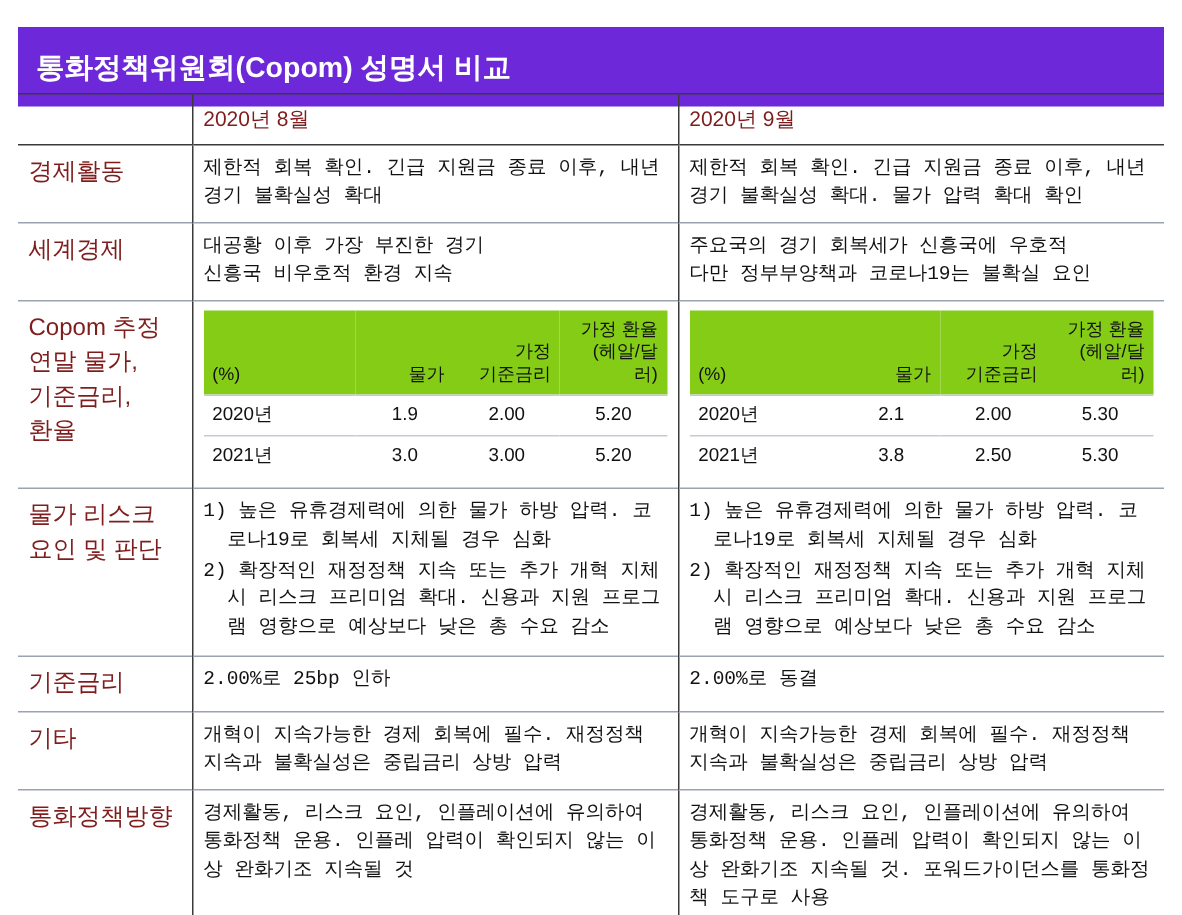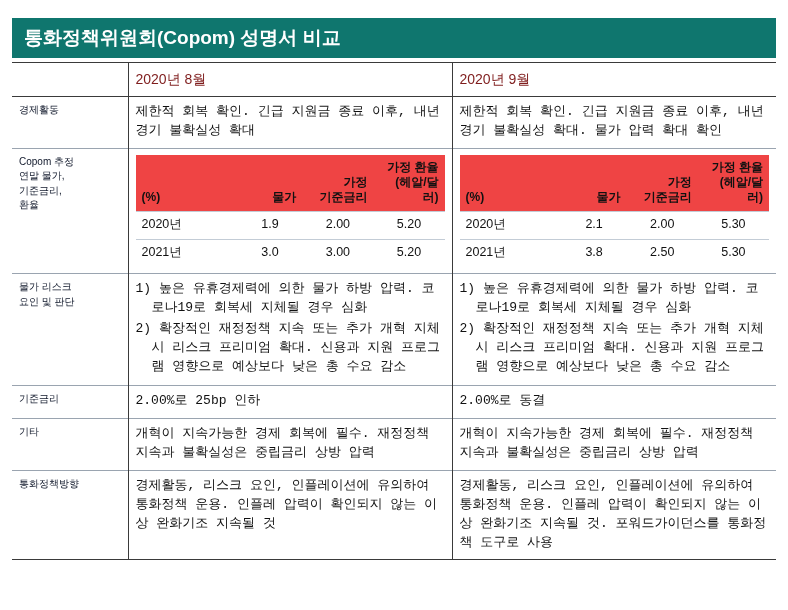--- a/index.html
+++ b/index.html
@@ -19,22 +19,22 @@
     width: 788px;
     height: 610px;
     box-sizing: border-box;
   }
   
   .title-bar {
     position: absolute;
     left: 12px;
     top: 18px;
     width: 764px;
-    height: 40px;
-    background: #0f766e;
+    height: 53px;
+    background: #6d28d9;
     display: flex;
     align-items: center;
     box-sizing: border-box;
   }
   .title-bar .title-text {
     color: #ffffff;
     font-size: 19px;
     font-weight: bold;
     padding-left: 12px;
     letter-spacing: 0px;
@@ -61,22 +61,22 @@
   }
   
   .rowline { border-top: 1px solid #9aa4b0; }
   .top-line { border-top: 1px solid #3a3a3a; }
   .bottom-line { border-bottom: 1px solid #3a3a3a; }
   .vsep-l { border-left: 1px solid #3a3a3a; }
   .vsep-mid { border-left: 1px solid #3a3a3a; }
 
   .lbl {
     width: 116px;
-    font-size: 10px;
-    color: #0f172a;
+    font-size: 16px;
+    color: #7f1d1d;
     padding-left: 4px;
     padding-right: 2px;
   }
   .col-2020 { width: 324px; }
   .col-2021 { width: 324px; }
 
   .hdr-year {
     font-size: 14px;
     color: #7f1d1d;
     padding-top: 7px;
@@ -90,22 +90,22 @@
     font-size: 12.5px;
     table-layout: fixed;
   }
   table.inner th, table.inner td {
     padding: 5px 6px 6px 6px;
     box-sizing: border-box;
     line-height: 1.25;
     font-weight: normal;
   }
   table.inner thead th {
-    background: #ef4444;
-    font-weight: bold;
+    background: #84cc16;
+    font-weight: normal;
     text-align: right;
     vertical-align: bottom;
     font-size: 12px;
     color: #111;
     height: 46px;
     margin-top: 48px;
   }
   table.inner thead th.first {
     text-align: left;
   }
@@ -159,20 +159,31 @@
         <td class="vsep-l">
           <span class="plain-line cell-text">제한적 회복 확인. 긴급 지원금 종료 이후, 내년</span>
           <span class="plain-line cell-text">경기 불확실성 확대</span>
         </td>
         <td class="vsep-mid">
           <span class="plain-line cell-text">제한적 회복 확인. 긴급 지원금 종료 이후, 내년</span>
           <span class="plain-line cell-text">경기 불확실성 확대. 물가 압력 확대 확인</span>
         </td>
       </tr>
 
+      <tr>
+        <td class="lbl rowline">세계경제</td>
+        <td class="rowline vsep-l">
+          <span class="plain-line cell-text">대공황 이후 가장 부진한 경기</span>
+          <span class="plain-line cell-text">신흥국 비우호적 환경 지속</span>
+        </td>
+        <td class="rowline vsep-mid">
+          <span class="plain-line cell-text">주요국의 경기 회복세가 신흥국에 우호적</span>
+          <span class="plain-line cell-text">다만 정부부양책과 코로나19는 불확실 요인</span>
+        </td>
+      </tr>
 
       <tr>
         <td class="lbl rowline">
           <span class="plain-line">Copom 추정</span>
           <span class="plain-line">연말 물가,</span>
           <span class="plain-line">기준금리,</span>
           <span class="plain-line">환율</span>
         </td>
         <td class="rowline vsep-l inner-cell">
           <table class="inner">

